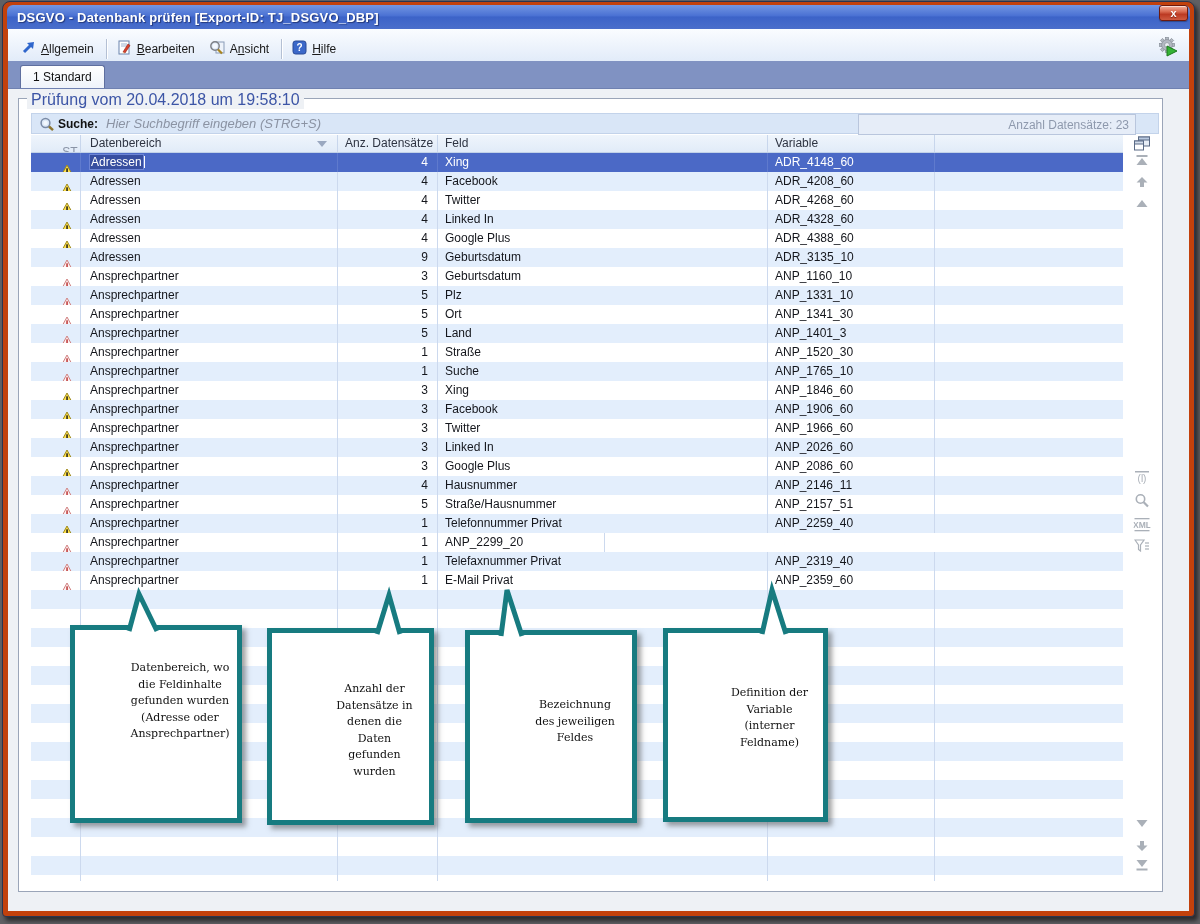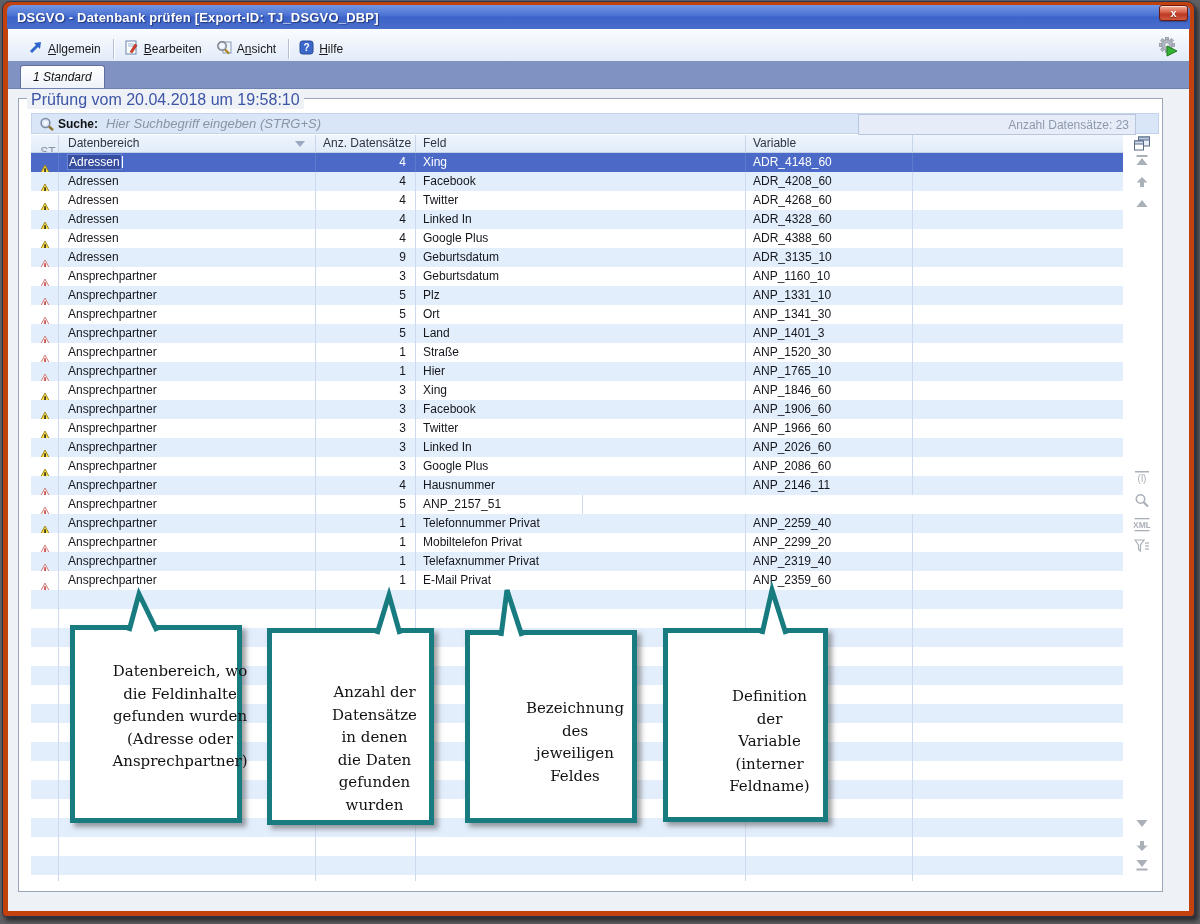--- a/index.html
+++ b/index.html
@@ -19,31 +19,31 @@
     background:linear-gradient(180deg,#f6b09b 0%,#d96a50 40%,#bc3a23 60%,#cf5a40 100%);
     border:1px solid #6e1a0d; border-radius:3px; color:#fff; font-size:11px; font-weight:bold;
     display:flex; align-items:center; justify-content:center; text-shadow:0 1px 1px #7a2012;
     box-shadow:inset 0 1px 0 rgba(255,255,255,.55), 0 1px 1px rgba(0,0,0,.3); cursor:pointer; }
 
   .inner { position:absolute; left:5px; right:5px; top:27px; bottom:5px; background:#eef1f5; }
 
   
   .menubar { position:absolute; left:0; right:0; top:0; height:40px;
     background:linear-gradient(180deg,#fafcff 0%,#eaf1fb 55%,#dce8f7 100%);
-    border-bottom:1px solid #b9c6dc; display:flex; align-items:center; padding-left:15px; }
+    border-bottom:1px solid #b9c6dc; display:flex; align-items:center; padding-left:8px; }
   .menu-item { display:flex; align-items:center; gap:5px; padding:3px 8px 3px 6px;
     font-size:12px; color:#1a1a1a; cursor:pointer; border-radius:2px; }
   .menu-item .key { text-decoration:underline; }
   .menu-sep { width:1px; height:20px; background:#b4c0d4; margin:0 4px; box-shadow:1px 0 0 #fff; }
   .menu-spacer { flex:1; }
   .menu-gear { margin-right:10px; cursor:pointer; }
 
   
   .tabstrip { position:absolute; left:0; right:0; top:32px; height:28px; background:#8092c2;
-    border-bottom:1px solid #6f81b1;font-style:italic; }
+    border-bottom:1px solid #6f81b1; }
   .tab-active { position:absolute; left:12px; bottom:0; height:23px; padding:0 12px;
     background:linear-gradient(180deg,#ffffff,#eef3fa); border:1px solid #5f6f9f; border-bottom:none;
     border-radius:3px 3px 0 0; font-size:12px; color:#111; display:flex; align-items:center; cursor:pointer; }
 
   
   .contentarea { position:absolute; left:0; right:0; top:60px; bottom:0; background:#eef1f5; }
   .groupbox { position:absolute; left:10px; top:9px; width:1145px; height:794px;
     border:1px solid #9aa5b8; background:#ffffff; }
   .gb-label { position:absolute; left:8px; top:-8px; background:#eef1f5; padding:0 4px;
     font-size:16px; color:#3c55a6; }
@@ -70,37 +70,37 @@
   .sort-arrow { position:absolute; right:10px; top:6px; width:0; height:0;
     border-left:5px solid transparent; border-right:5px solid transparent; border-top:6px solid #9aa8c0; }
 
   .tbody { position:absolute; left:12px; top:54px; width:1092px; height:728px; overflow:hidden; background:#fff; }
   .trow { height:19px; display:flex; cursor:pointer; }
   .trow.blue { background:#e3eefc; }
   .trow.selected { background:#4b69c6; color:#fff; }
   .cell { font-size:12px; color:#14161c; border-right:1px solid #ccd9ee; overflow:hidden;
     white-space:nowrap; padding-top:2px; height:19px; }
   .trow.selected .cell { color:#fff; border-right-color:#5f7acd; }
-  .c-st  { width:28px;  display:flex; align-items:center; justify-content:center; padding-top:16px; }
+  .c-st  { width:28px;  display:flex; align-items:center; justify-content:center; padding-top:16px;margin-left:22px; }
   .c-ber { width:257px; padding-left:9px; }
   .c-anz { width:100px; text-align:right; padding-right:9px; }
   .c-feld{ width:330px; padding-left:7px; }
   .c-var { width:167px; padding-left:7px; }
   .c-fill{ flex:1; border-right:none; }
   .editbox { background:rgba(20,30,90,.35); outline:1px solid #6d85d5; padding:0 1px; }
   .caret { display:inline-block; width:1px; height:12px; background:#fff; vertical-align:-2px; margin-left:1px; }
 
   
   .gutter { position:absolute; left:1104px; top:36px; width:38px; height:746px; background:#fff; }
   .g-ico { position:absolute; left:50%; transform:translateX(-50%); cursor:pointer; line-height:0; }
 
   
   .callout { position:absolute; background:#fff; border:5px solid #177b80; z-index:40;
     box-shadow:4px 4px 5px rgba(70,70,70,.5); display:flex; align-items:flex-start; justify-content:center; }
-  .callout .ctext { font-family:"DejaVu Serif","Liberation Serif",serif; font-size:15px;
+  .callout .ctext { font-family:"DejaVu Serif","Liberation Serif",serif; font-size:11px;
     color:#111; text-align:center; line-height:1.5;margin-left:48px; }
   #pointer-overlay { position:absolute; left:0; top:0; width:1200px; height:924px;
     pointer-events:none; z-index:41; }
 </style>
 </head>
 <body>
 
 <div id="window">
 
   <div class="titlebar">
@@ -369,21 +369,21 @@
             <div class="trow blue">
               <div class="cell c-st">
                 <svg width="14" height="13" viewBox="0 0 14 13">
                   <polygon points="7,1 13,12 1,12" fill="#fdf1f1" stroke="#cf8181" stroke-width="1"></polygon>
                   <rect x="6.3" y="4.3" width="1.5" height="4.2" fill="#bb3333"></rect>
                   <rect x="6.3" y="9.6" width="1.5" height="1.5" fill="#bb3333"></rect>
                 </svg>
               </div>
               <div class="cell c-ber">Ansprechpartner</div>
               <div class="cell c-anz">1</div>
-              <div class="cell c-feld">Hier</div>
+              <div class="cell c-feld">Suche</div>
               <div class="cell c-var">ANP_1765_10</div>
               <div class="cell c-fill"></div>
             </div>
             <div class="trow">
               <div class="cell c-st">
                 <svg width="14" height="13" viewBox="0 0 14 13">
                   <polygon points="7,1 13,12 1,12" fill="#ffe04a" stroke="#9d8a1e" stroke-width="1"></polygon>
                   <rect x="6.3" y="4.3" width="1.5" height="4.2" fill="#1a1a1a"></rect>
                   <rect x="6.3" y="9.6" width="1.5" height="1.5" fill="#1a1a1a"></rect>
                 </svg>
@@ -467,20 +467,21 @@
             <div class="trow">
               <div class="cell c-st">
                 <svg width="14" height="13" viewBox="0 0 14 13">
                   <polygon points="7,1 13,12 1,12" fill="#fdf1f1" stroke="#cf8181" stroke-width="1"></polygon>
                   <rect x="6.3" y="4.3" width="1.5" height="4.2" fill="#bb3333"></rect>
                   <rect x="6.3" y="9.6" width="1.5" height="1.5" fill="#bb3333"></rect>
                 </svg>
               </div>
               <div class="cell c-ber">Ansprechpartner</div>
               <div class="cell c-anz">5</div>
+              <div class="cell c-feld">Straße/Hausnummer</div>
               <div class="cell c-var">ANP_2157_51</div>
               <div class="cell c-fill"></div>
             </div>
             <div class="trow blue">
               <div class="cell c-st">
                 <svg width="14" height="13" viewBox="0 0 14 13">
                   <polygon points="7,1 13,12 1,12" fill="#ffe04a" stroke="#9d8a1e" stroke-width="1"></polygon>
                   <rect x="6.3" y="4.3" width="1.5" height="4.2" fill="#1a1a1a"></rect>
                   <rect x="6.3" y="9.6" width="1.5" height="1.5" fill="#1a1a1a"></rect>
                 </svg>
@@ -494,21 +495,20 @@
             <div class="trow">
               <div class="cell c-st">
                 <svg width="14" height="13" viewBox="0 0 14 13">
                   <polygon points="7,1 13,12 1,12" fill="#fdf1f1" stroke="#cf8181" stroke-width="1"></polygon>
                   <rect x="6.3" y="4.3" width="1.5" height="4.2" fill="#bb3333"></rect>
                   <rect x="6.3" y="9.6" width="1.5" height="1.5" fill="#bb3333"></rect>
                 </svg>
               </div>
               <div class="cell c-ber">Ansprechpartner</div>
               <div class="cell c-anz">1</div>
-              <div class="cell c-feld">Mobiltelefon Privat</div>
               <div class="cell c-var">ANP_2299_20</div>
               <div class="cell c-fill"></div>
             </div>
             <div class="trow blue">
               <div class="cell c-st">
                 <svg width="14" height="13" viewBox="0 0 14 13">
                   <polygon points="7,1 13,12 1,12" fill="#fdf1f1" stroke="#cf8181" stroke-width="1"></polygon>
                   <rect x="6.3" y="4.3" width="1.5" height="4.2" fill="#bb3333"></rect>
                   <rect x="6.3" y="9.6" width="1.5" height="1.5" fill="#bb3333"></rect>
                 </svg>

